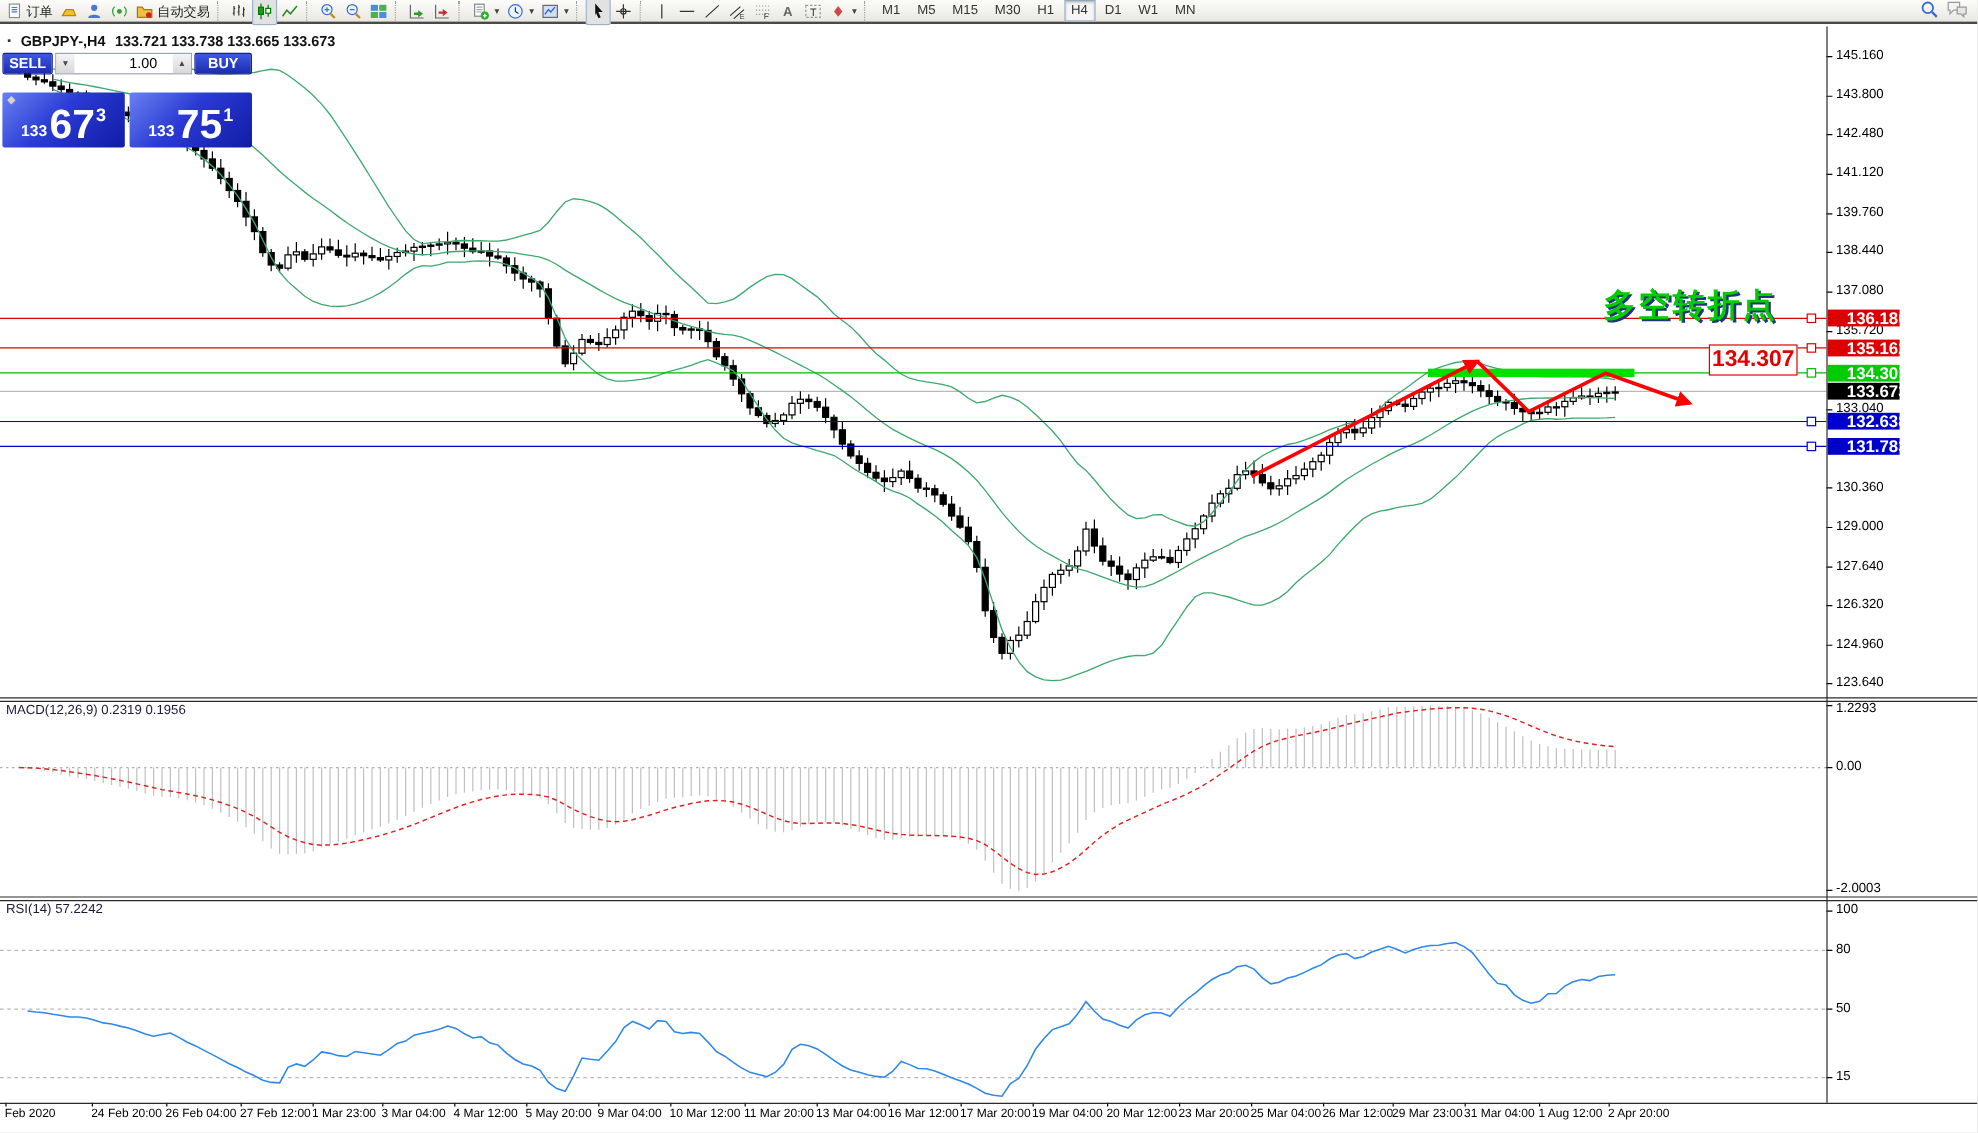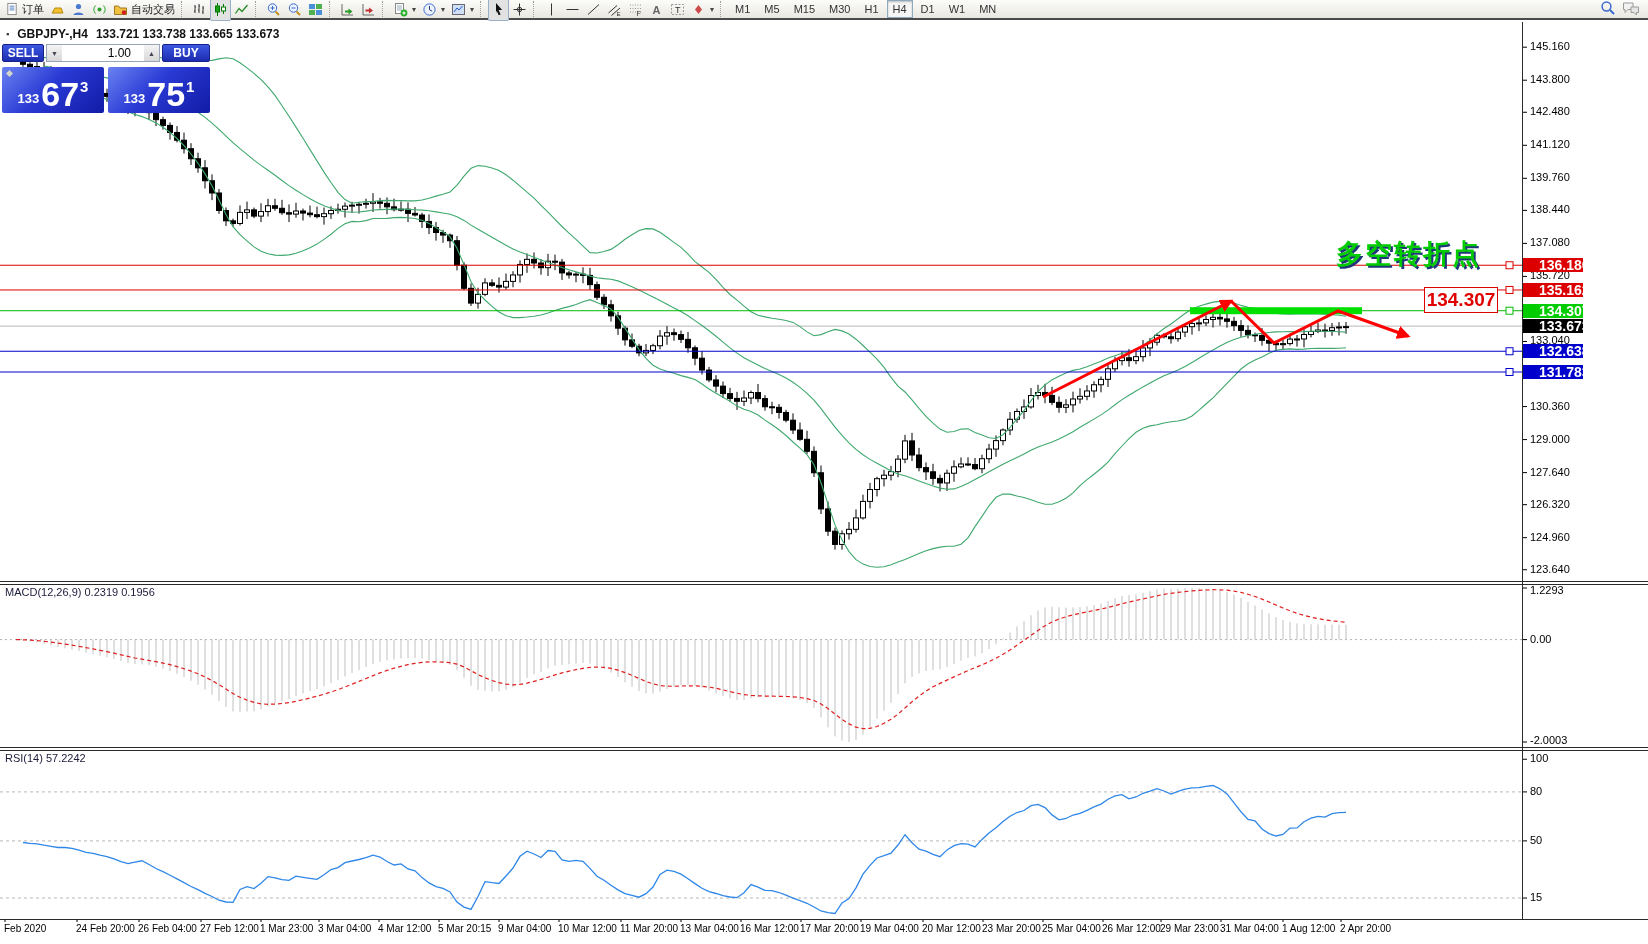--- a/index.html
+++ b/index.html
@@ -28,21 +28,21 @@
   .panel-hit{position:absolute;left:0;width:1522px;background:transparent;z-index:2;}
   
   .tpanel{position:absolute;left:2px;top:44px;width:208px;z-index:25;}
   .tp-row1{display:flex;height:18px;gap:2px;}
   .btn-sell,.btn-buy{background:linear-gradient(#3c58e2,#1d2cb0);color:#fff;font-weight:bold;font-size:12px;display:flex;align-items:center;justify-content:center;border-radius:2px;border:1px solid #152288;box-sizing:border-box;}
   .btn-sell{width:42px;}
   .btn-buy{width:48px;}
   .vol-wrap{flex:1;display:flex;border:1px solid #98a4b8;background:#fff;box-sizing:border-box;}
   .vol-btn{width:15px;background:linear-gradient(#f4f4f4,#d8d8d8);display:flex;align-items:center;justify-content:center;font-size:7px;color:#445;}
   .vol-field{flex:1;display:flex;align-items:center;justify-content:flex-end;padding-right:13px;font-size:12px;color:#000;}
-  .tp-prices{display:flex;height:46px;margin-top:5px;gap:4px;}
+  .tp-prices{display:flex;height:46px;margin-top:15px;gap:4px;}
   .pbox{flex:1;background:linear-gradient(135deg,#6a82f2 0%,#2a3ad4 45%,#111ba6 100%);color:#fff;position:relative;border-radius:2px;display:flex;align-items:flex-end;justify-content:center;padding-bottom:4px;}
   .p-sm{font-size:13px;font-weight:bold;margin:0 2px 3px 0;}
   .p-lg{font-size:34px;font-weight:bold;line-height:0.82;}
   .p-sup{font-size:15px;font-weight:bold;transform:translateY(-14px);margin-left:1px;}
   .oneclick{position:absolute;top:4px;left:5px;width:5px;height:5px;background:#e8e8c0;transform:rotate(45deg);opacity:.85;}
 </style>
 </head>
 <body>
 
 <div id="root">
@@ -1015,21 +1015,21 @@
       <div class="axlbl" style="top: 784.918px;">80</div>
       <div class="axlbl" style="top: 833.898px;">50</div>
       <div class="axlbl" style="top: 891.041px;">15</div>
       <div class="tlbl" style="top: 923px; left: 4px;">Feb 2020</div>
       <div class="tlbl" style="top: 923px; left: 76px;">24 Feb 20:00</div>
       <div class="tlbl" style="top: 923px; left: 138px;">26 Feb 04:00</div>
       <div class="tlbl" style="top: 923px; left: 200px;">27 Feb 12:00</div>
       <div class="tlbl" style="top: 923px; left: 260px;">1 Mar 23:00</div>
       <div class="tlbl" style="top: 923px; left: 318px;">3 Mar 04:00</div>
       <div class="tlbl" style="top: 923px; left: 378px;">4 Mar 12:00</div>
-      <div class="tlbl" style="top: 923px; left: 438px;">5 Mar 20:15</div>
+      <div class="tlbl" style="top: 923px; left: 438px;">5 May 20:00</div>
       <div class="tlbl" style="top: 923px; left: 498px;">9 Mar 04:00</div>
       <div class="tlbl" style="top: 923px; left: 558px;">10 Mar 12:00</div>
       <div class="tlbl" style="top: 923px; left: 620px;">11 Mar 20:00</div>
       <div class="tlbl" style="top: 923px; left: 680px;">13 Mar 04:00</div>
       <div class="tlbl" style="top: 923px; left: 740px;">16 Mar 12:00</div>
       <div class="tlbl" style="top: 923px; left: 800px;">17 Mar 20:00</div>
       <div class="tlbl" style="top: 923px; left: 860px;">19 Mar 04:00</div>
       <div class="tlbl" style="top: 923px; left: 922px;">20 Mar 12:00</div>
       <div class="tlbl" style="top: 923px; left: 982px;">23 Mar 20:00</div>
       <div class="tlbl" style="top: 923px; left: 1042px;">25 Mar 04:00</div>

